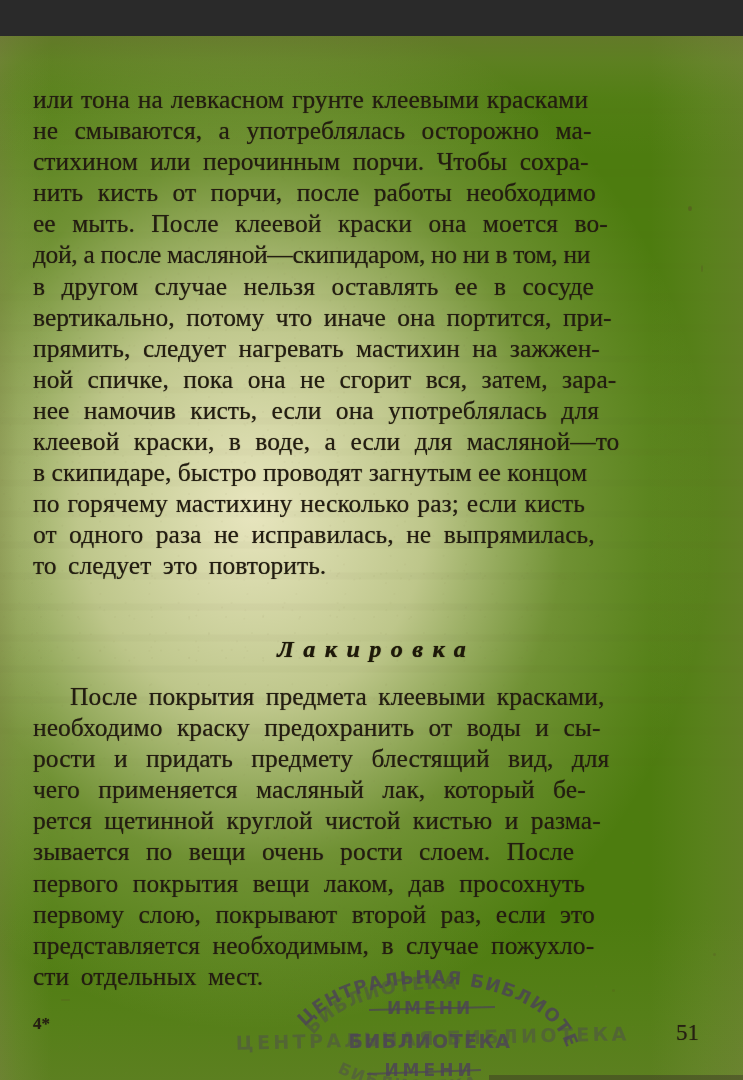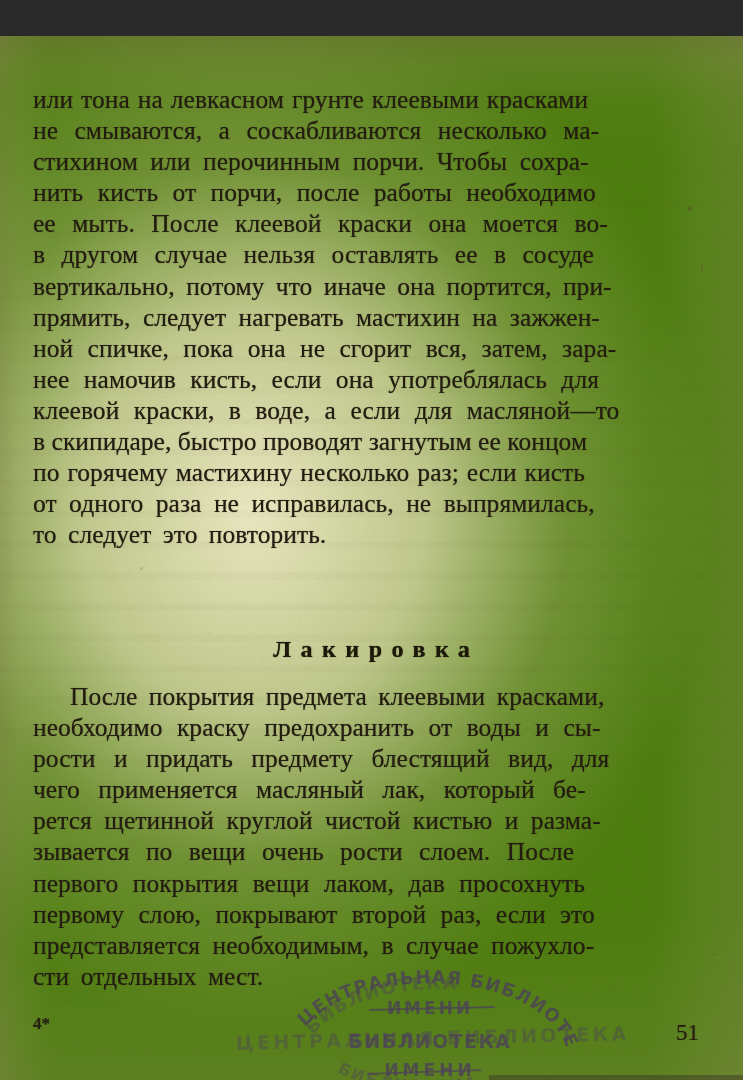--- a/index.html
+++ b/index.html
@@ -127,20 +127,21 @@
     text-align: center;
     font-size: 24px;
     font-weight: bold;
     letter-spacing: 9.5px;
     text-indent: 9.5px;
     color: #1d1809;
     font-family: "Liberation Serif", "DejaVu Serif", serif;
     text-shadow:
       0 0 0.8px rgba(29,24,9,0.7),
       0.4px 0.4px 1px rgba(55,44,18,0.35);
+    font-style: italic;
   }
 
   
   .folio {
     position: absolute;
     color: #262012;
     font-size: 23px;
     text-shadow: 0 0 0.7px rgba(38,32,18,0.6);
   }
   .folio-signature {
@@ -220,24 +221,25 @@
   <div class="speck" style="left:140px; top:531px;  width:3px; height:3px; opacity:.5;"></div>
   <div class="speck" style="left:713px; top:917px;  width:3px; height:3px; opacity:.55;"></div>
   <div class="speck" style="left:61px;  top:963px;  width:9px; height:2px; border-radius:1px; opacity:.45;"></div>
   <div class="speck" style="left:120px; top:943px;  width:7px; height:2px; border-radius:1px; opacity:.4;"></div>
   <div class="speck" style="left:612px; top:953px;  width:3px; height:3px; opacity:.4;"></div>
 
   <div class="text-body">
 
     <p class="para">
       <span class="ln j1">или тона на левкасном грунте клеевыми красками</span>
-      <span class="ln j5">не смываются, а соскабливаются несколько ма-</span>
+      <span class="ln j5">не смываются, а употреблялась осторожно ма-</span>
       <span class="ln j3">стихином или перочинным порчи. Чтобы сохра-</span>
       <span class="ln j4">нить кисть от порчи, после работы необходимо</span>
       <span class="ln j5">ее мыть. После клеевой краски она моется во-</span>
+      <span class="ln tight">дой, а после масляной—скипидаром, но ни в том, ни</span>
       <span class="ln j5">в другом случае нельзя оставлять ее в сосуде</span>
       <span class="ln j2">вертикально, потому что иначе она портится, при-</span>
       <span class="ln j3">прямить, следует нагревать мастихин на зажжен-</span>
       <span class="ln j4">ной спичке, пока она не сгорит вся, затем, зара-</span>
       <span class="ln j4">нее намочив кисть, если она употреблялась для</span>
       <span class="ln j4">клеевой краски, в воде, а если для масляной—то</span>
       <span class="ln j0">в скипидаре, быстро проводят загнутым ее концом</span>
       <span class="ln j1">по горячему мастихину несколько раз; если кисть</span>
       <span class="ln j3">от одного раза не исправилась, не выпрямилась,</span>
       <span class="ln j2">то следует это повторить.</span>

